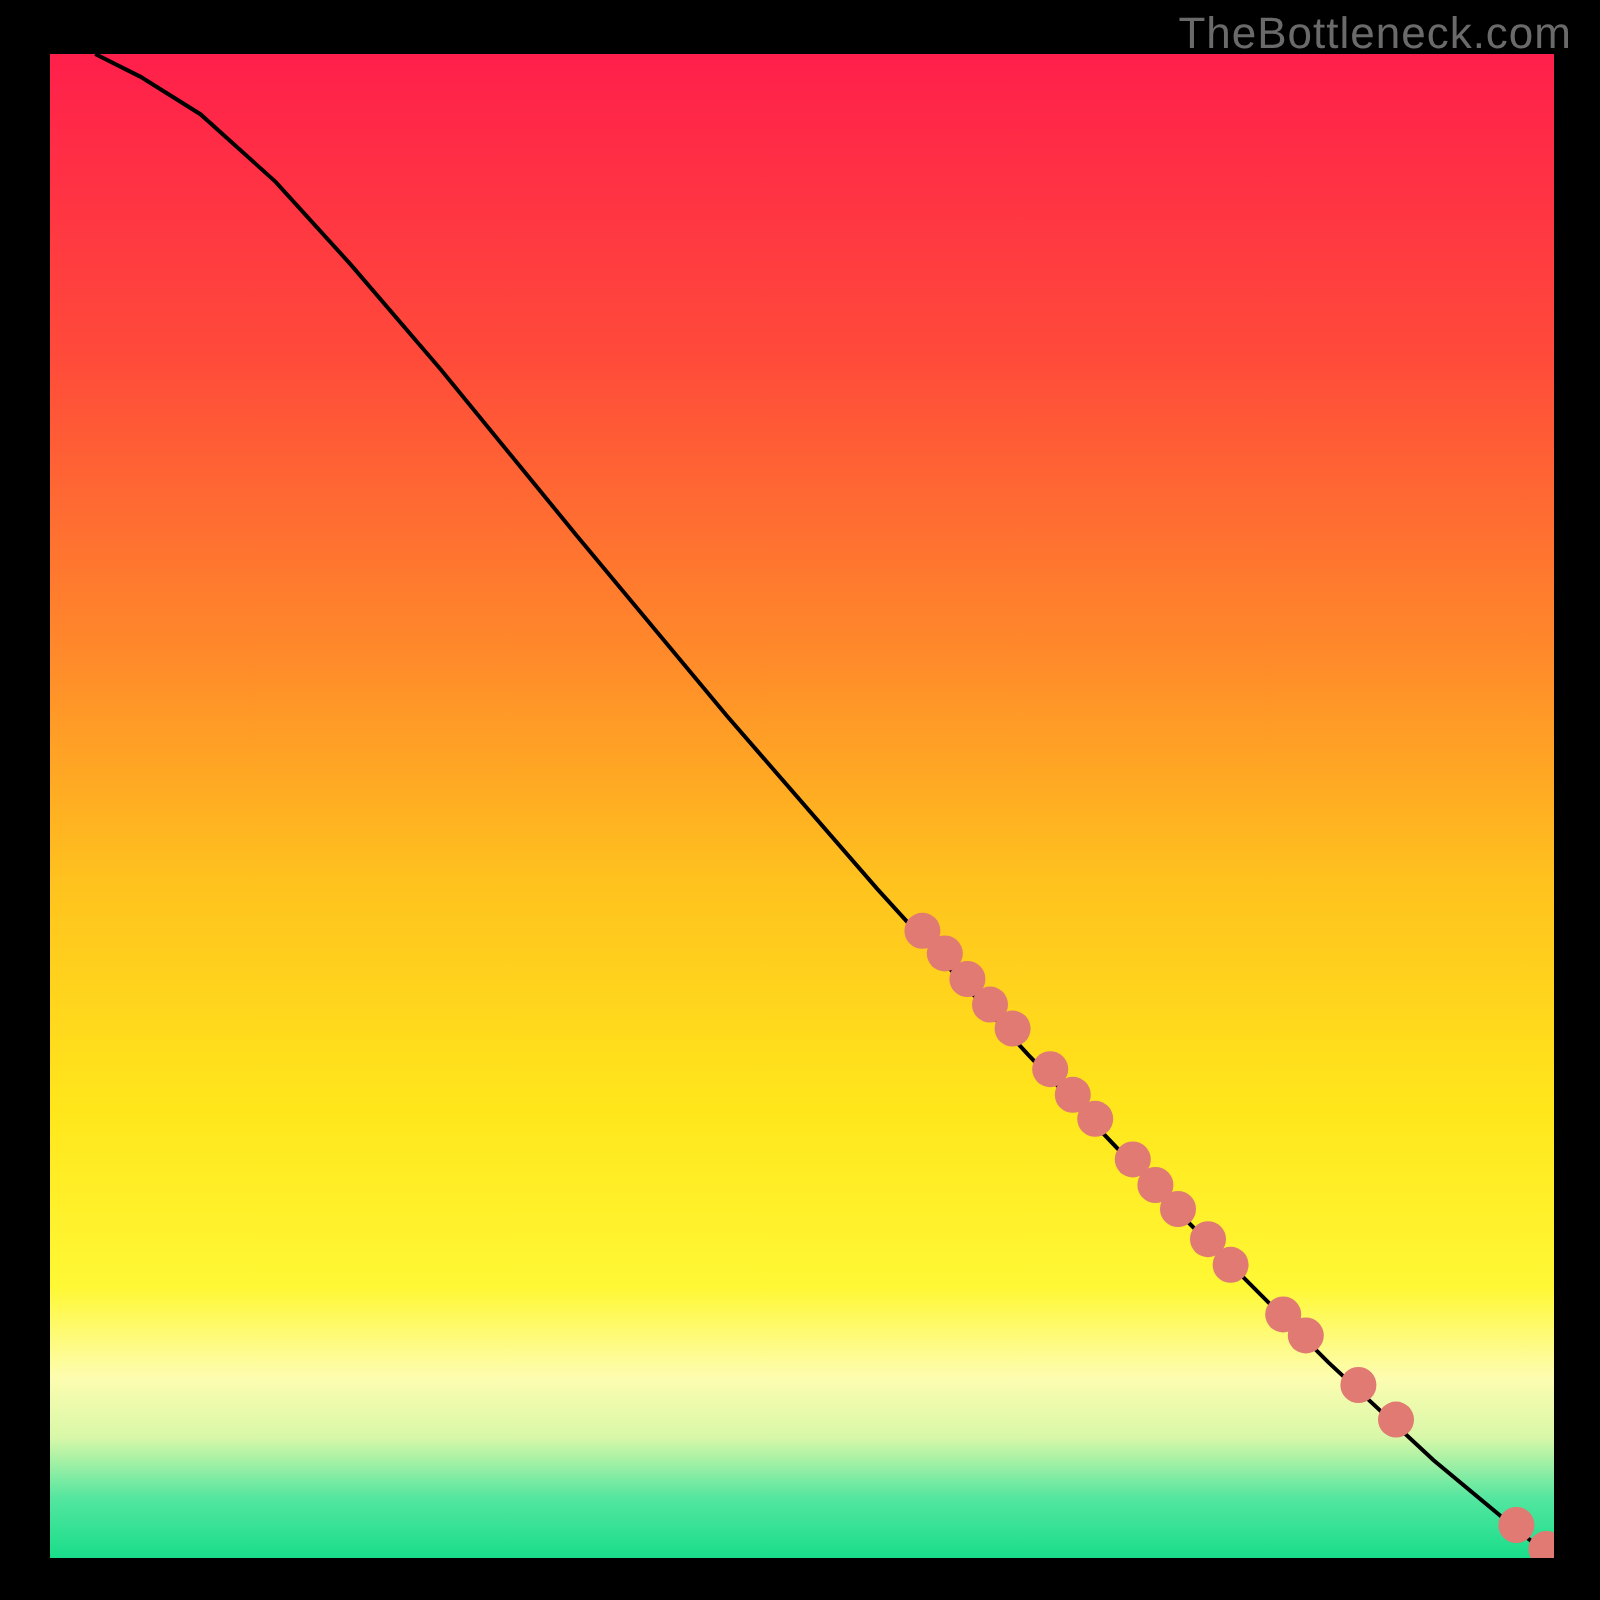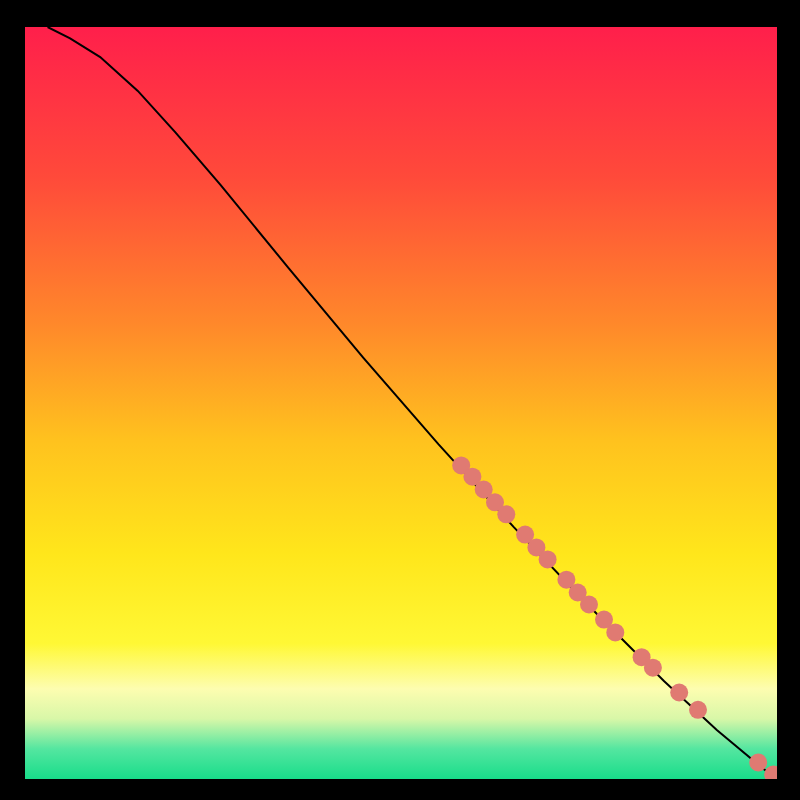--- a/index.html
+++ b/index.html
@@ -31,20 +31,21 @@
     position: absolute;
     top: 0;
     left: 0;
   }
 </style>
 </head>
 <body>
 
 <div class="stage">
 
+  <div class="watermark">TheBottleneck.com</div>
 
   <svg id="chart-svg" width="800" height="800" viewBox="0 0 800 800">
     <defs>
       <linearGradient id="bg-grad" x1="0" y1="0" x2="0" y2="1">
           <stop offset="0%" stop-color="#ff1f4b"></stop>
           <stop offset="20%" stop-color="#ff4a3a"></stop>
           <stop offset="40%" stop-color="#ff8a2a"></stop>
           <stop offset="55.00000000000001%" stop-color="#ffc21e"></stop>
           <stop offset="70%" stop-color="#ffe61b"></stop>
           <stop offset="82%" stop-color="#fff835"></stop>

